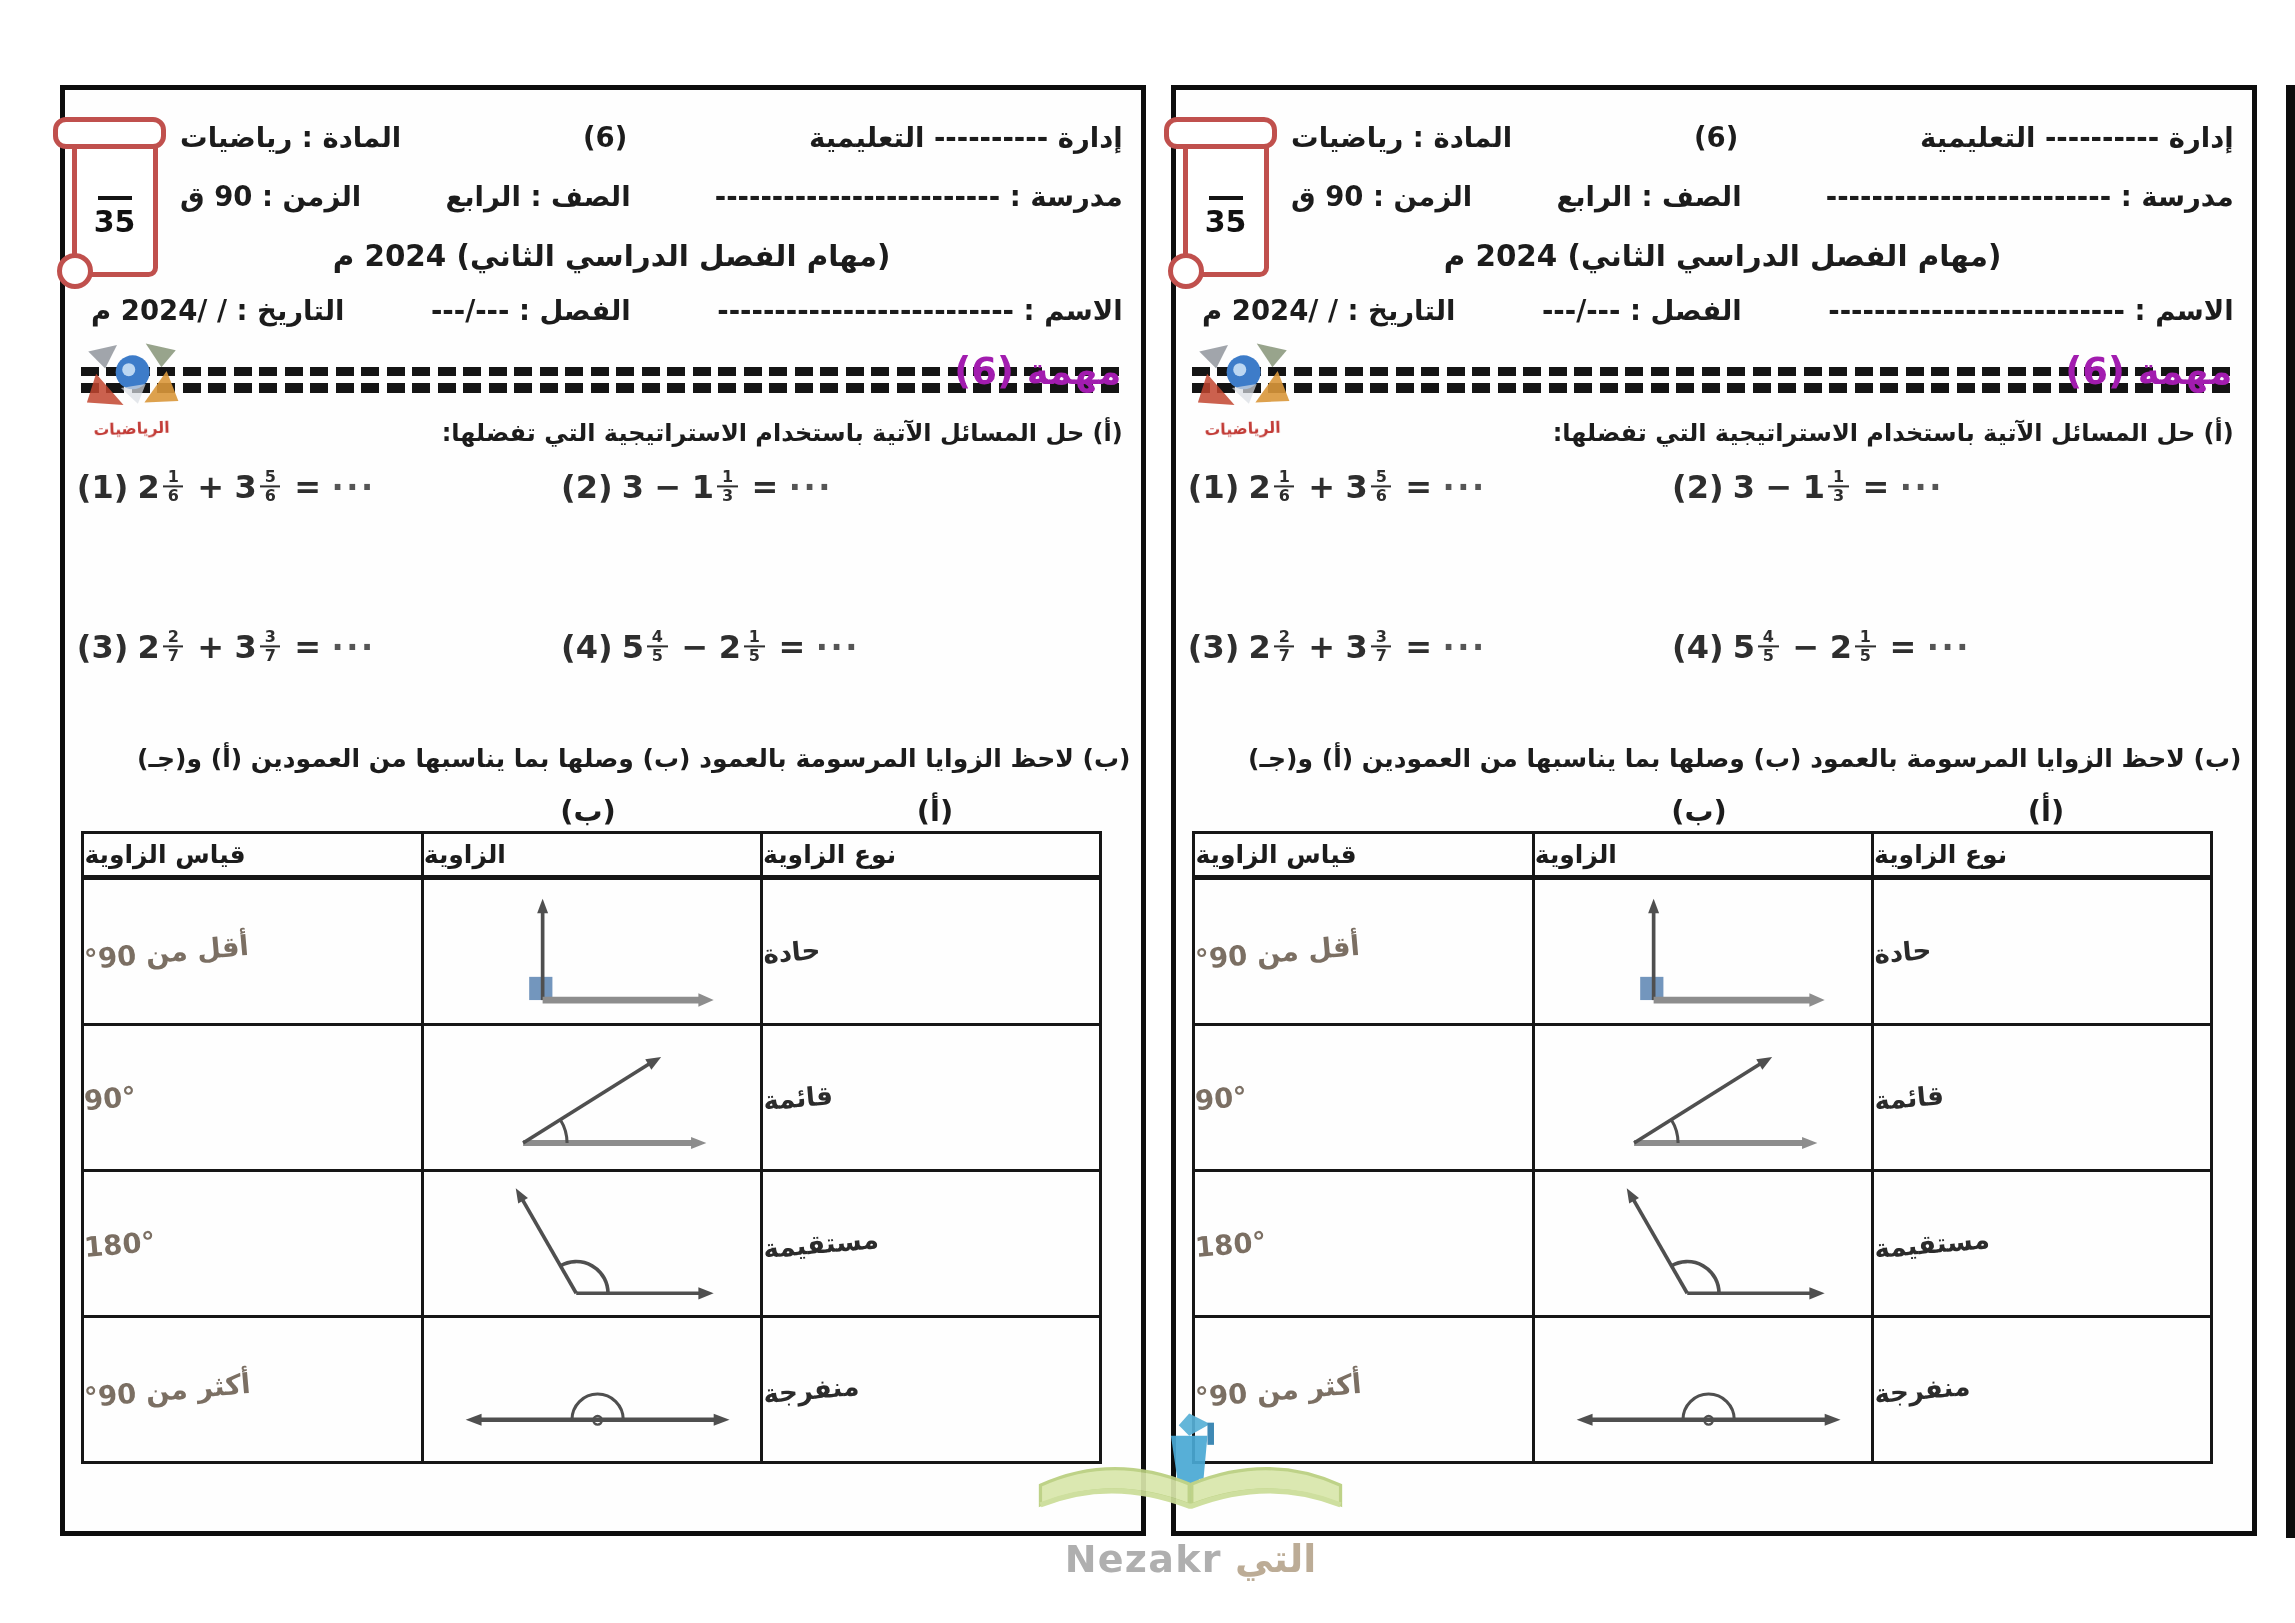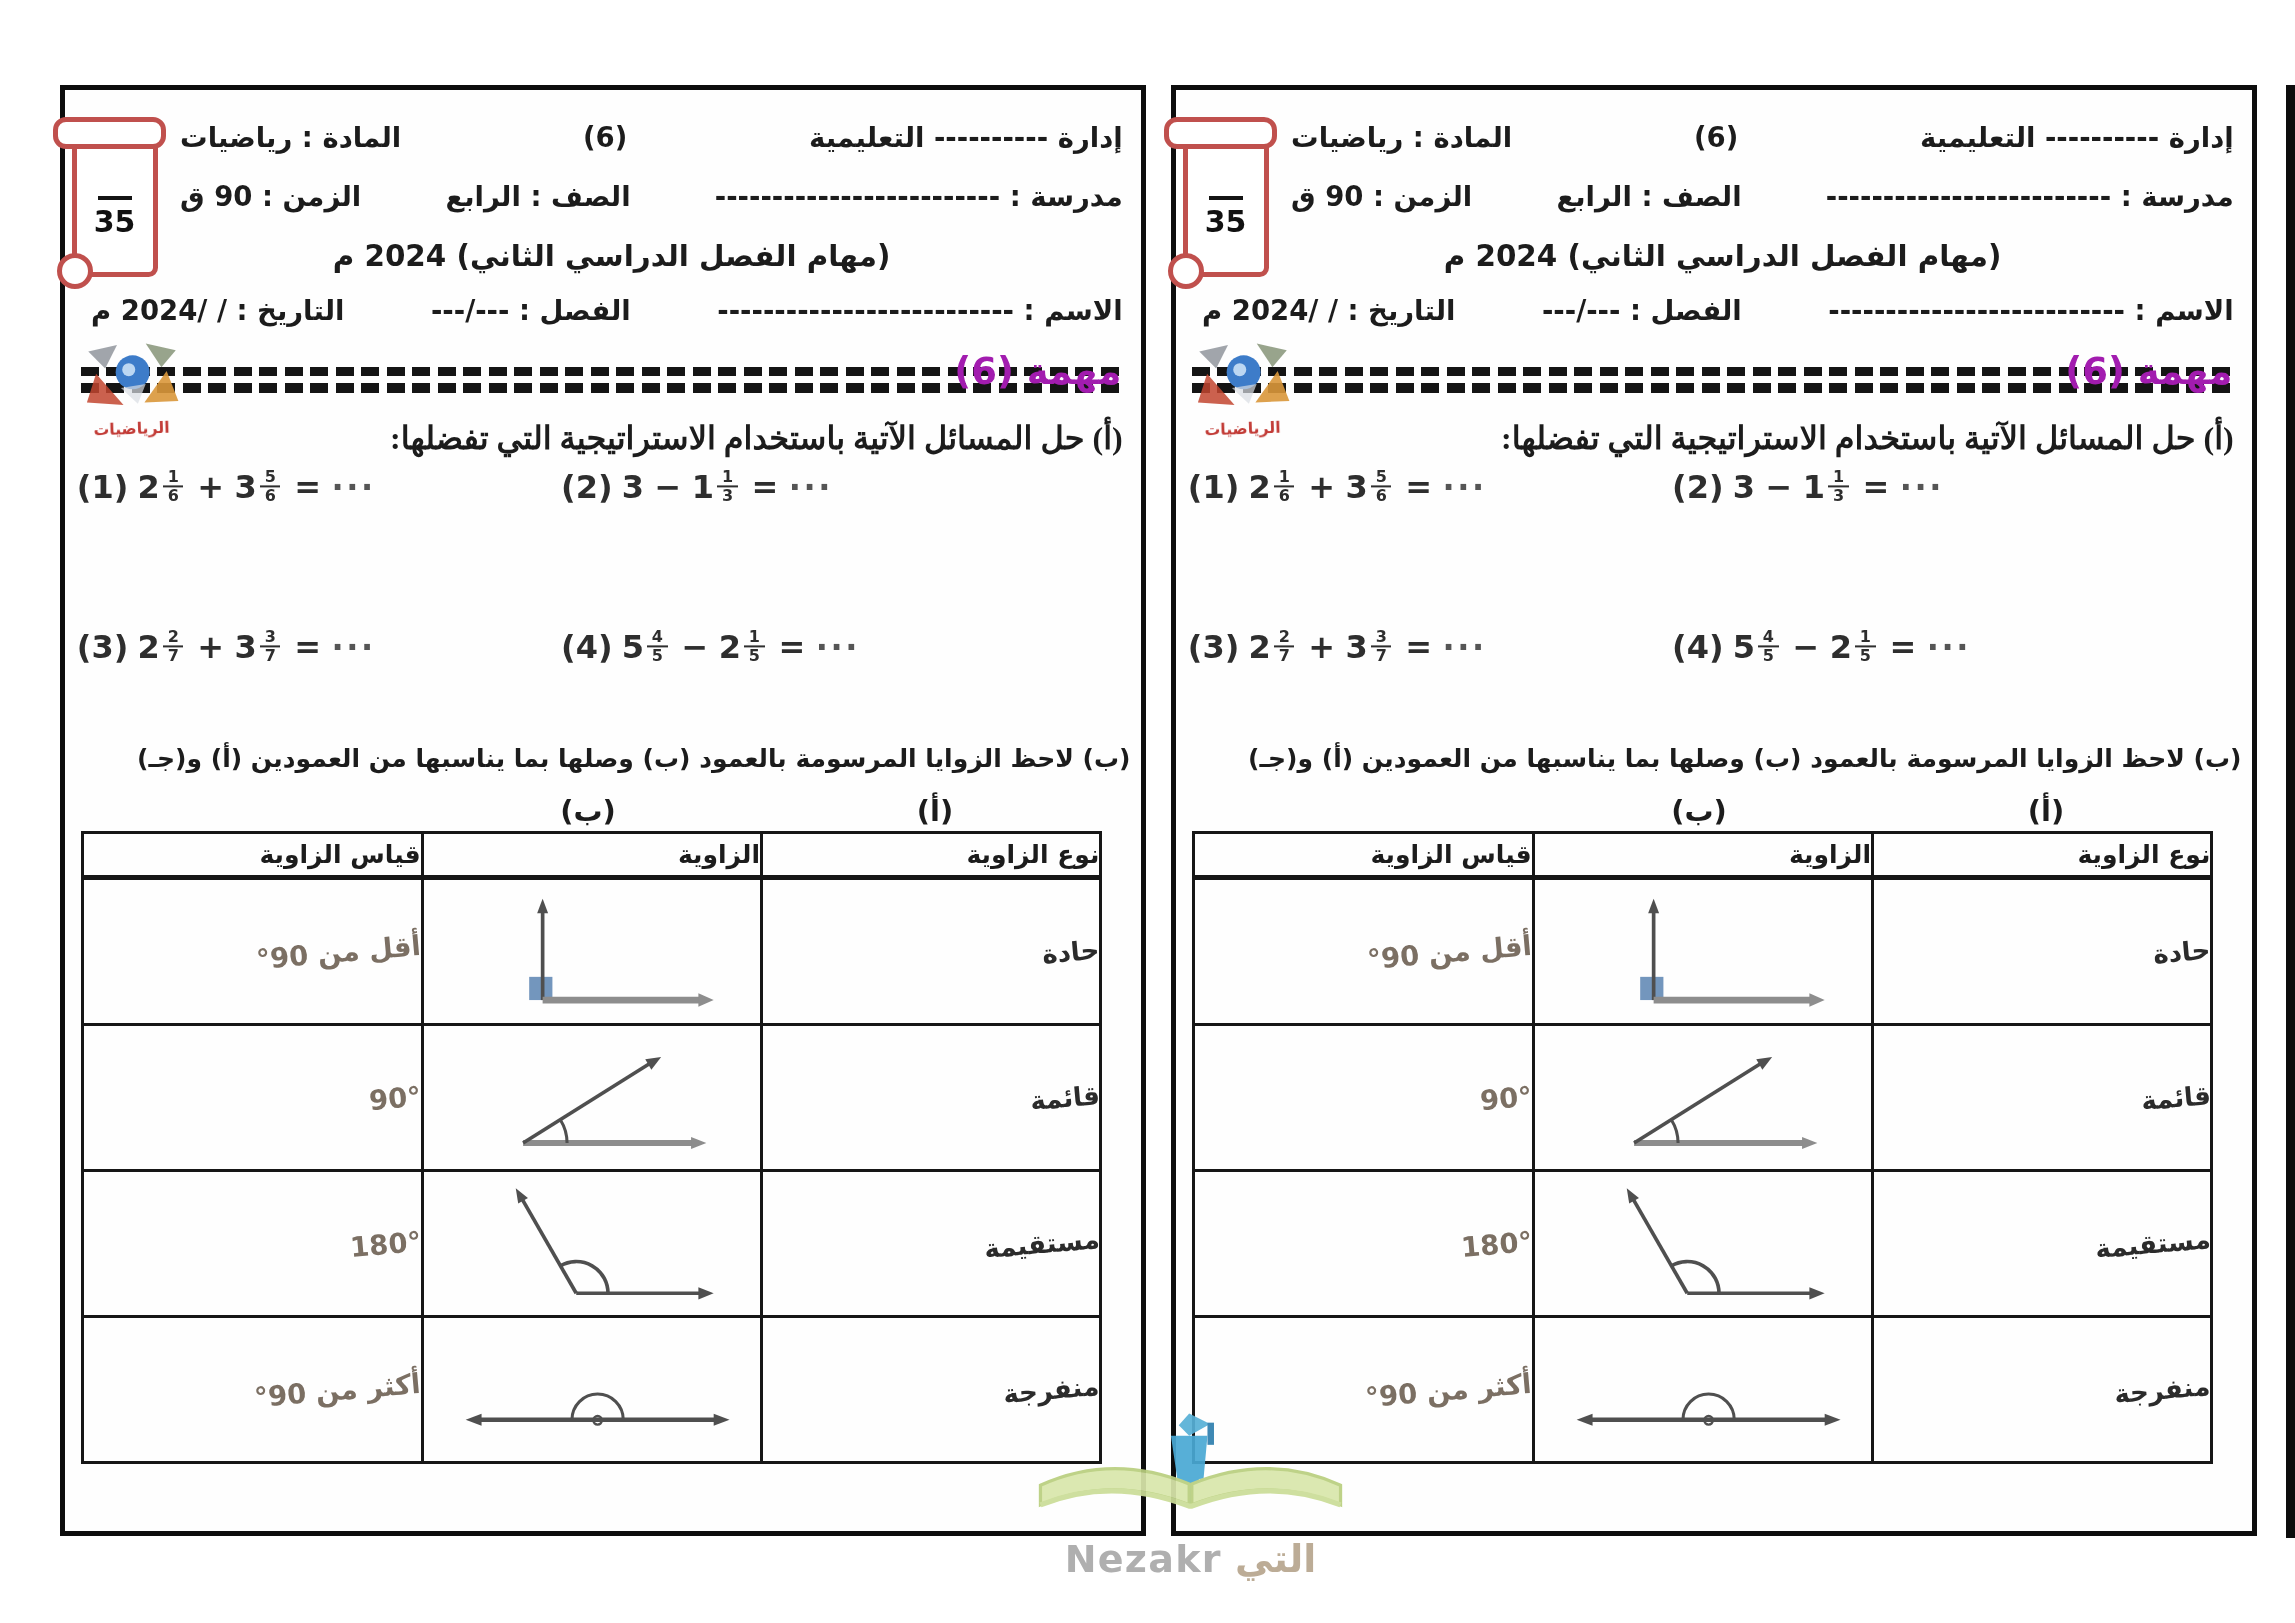--- a/index.html
+++ b/index.html
@@ -32,21 +32,21 @@
   .separator{position:absolute;top:277px;left:15.7px;right:15.7px;height:26px;}
   .separator .bar{height:9.2px;margin-bottom:7.2px;
       background:repeating-linear-gradient(90deg,#141414 0 17.7px,transparent 17.7px 25.5px);}
 
   
   .math-logo{position:absolute;left:14.4px;top:252px;width:105px;text-align:center;z-index:2;}
   .math-logo .cap{display:block;font-size:15.7px;color:#c23b36;margin-top:-3.9px;
                   letter-spacing:0.7px;transform:rotate(-2deg);filter:blur(0.4px);}
 
   .task-title{position:absolute;top:260px;right:19.6px;font-size:37px;color:#a21caf;}
-  .part-a{position:absolute;top:329px;right:18.3px;font-size:32px;font-family:Liberation Serif, serif;}
+  .part-a{position:absolute;top:329px;right:18.3px;font-size:24px;}
   .part-b{position:absolute;top:654px;right:10.5px;font-size:25px;letter-spacing:-0.3px;}
 
   
   .prow{position:absolute;left:0;right:0;height:85px;}
   .prow.r0{top:378px;} .prow.r1{top:538px;}
   .problem{position:absolute;direction:ltr;font-size:32px;color:#2e2e2e;white-space:nowrap;}
   .problem.slot0{left:11.8px;} .problem.slot1{left:496px;}
   .plabel{margin-right:9.2px;}
   .pmath .w{display:inline-block;}
   .frac{display:inline-flex;flex-direction:column;align-items:center;vertical-align:middle;
@@ -56,21 +56,21 @@
   .op{margin:0 10.5px;}
   .rhs{letter-spacing:2.6px;color:#555;}
 
   
   .col-label{position:absolute;top:704px;transform:translateX(-50%);font-size:29px;}
   .col-label.a{left:870px;} .col-label.b{left:523px;} .col-label.j{left:183px;margin-top:40px;}
 
   
   table.angles{position:absolute;top:741px;left:16.4px;width:1021px;border-collapse:collapse;
                direction:rtl;table-layout:fixed;background:#fefefe;}
-  table.angles th,table.angles td{border:3.9px solid #161616;text-align:right;vertical-align:middle;padding:0;}
+  table.angles th,table.angles td{border:3.9px solid #161616;text-align:left;vertical-align:middle;padding:0;}
   table.angles thead th{height:41px;font-size:25px;border-bottom-width:5.2px;}
   table.angles tbody td{height:143px;}
   td.type{font-size:26px;color:#2b2b2b;}
   td.measure{font-size:27.5px;color:#7b6f63;}
   .cellspan{display:inline-block;transform:rotate(-5deg);}
   td.draw svg{width:281px;height:auto;display:block;margin:0 auto;}
 
   
   .watermark{position:absolute;left:1004px;top:1407px;width:373px;z-index:6;text-align:center;opacity:.92;}
   .wm-text{font-size:38px;color:#b7a68e;direction:ltr;margin-top:-9.2px;

